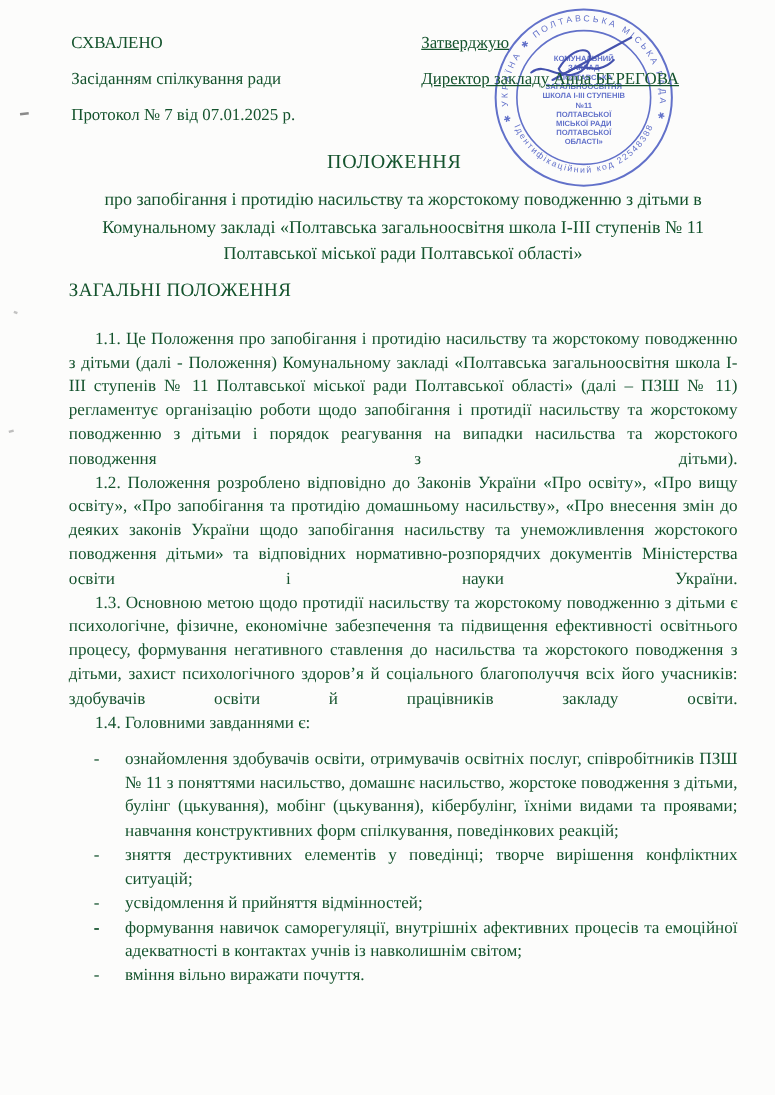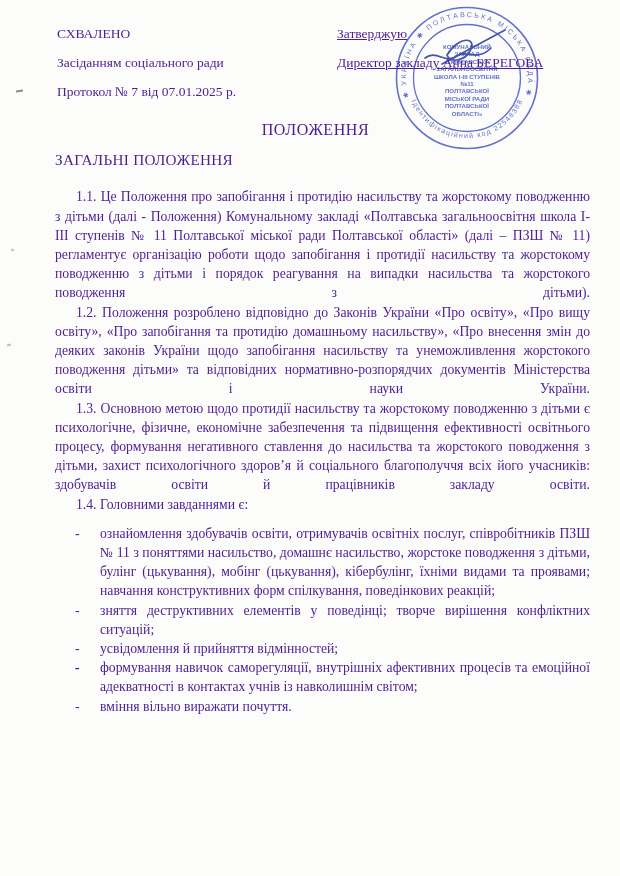--- a/index.html
+++ b/index.html
@@ -1,17 +1,17 @@
 <!DOCTYPE html>
 <html><head>
 <meta charset="utf-8">
 <style>
   html,body{margin:0;padding:0;}
   body{width:620px;height:876px;background:#e9e9e9;font-family:"Liberation Serif",serif;}
-  .page{position:relative;width:620px;height:876px;background:#fcfcfb;overflow:hidden;color:#4c1d95;}
+  .page{position:relative;width:620px;height:876px;background:#fcfcfb;overflow:hidden;color:#14532d;}
 
   
   .hdr-left{position:absolute;left:57px;top:26px;font-size:13.5px;}
   .hdr-left div{margin-bottom:13px;}
   .hdr-right{position:absolute;left:337px;top:26px;font-size:13.5px;z-index:3;text-decoration:underline;}
   .hdr-right .row1{margin-bottom:13px;}
   .director-row{white-space:nowrap;}
   .director-name{margin-left:0;}
 
   
@@ -43,21 +43,21 @@
 <body>
 
 <div class="page">
 
   <div class="artifact a1"></div>
   <div class="artifact a2"></div>
   <div class="artifact a3"></div>
 
   <div class="hdr-left">
     <div>СХВАЛЕНО</div>
-    <div>Засіданням соціального ради</div>
+    <div>Засіданням спілкування ради</div>
     <div>Протокол № 7 від 07.01.2025 р.</div>
   </div>
 
   <div class="hdr-right">
     <div class="row1">Затверджую</div>
     <div class="director-row">
       <span>Директор закладу</span>
       <span class="director-name">Анна БЕРЕГОВА</span>
     </div>
   </div>
@@ -89,20 +89,21 @@
     </g>
     <g>
       <path class="sig" d="M 114 26 L 51 60"></path>
       <path class="sig" d="M 34 54 C 46 45 54 61 66 52 C 76 45 86 58 100 44"></path>
       <path class="sig" d="M 56 51 C 68 31 87 33 79 47 C 74 57 59 59 56 51"></path>
     </g>
   </svg>
 
   <div class="doc-body">
     <div class="doc-title">ПОЛОЖЕННЯ</div>
+    <div class="doc-subtitle">про запобігання і протидію насильству та жорстокому поводженню з дітьми в Комунальному закладі «Полтавська загальноосвітня школа І-ІІІ ступенів № 11 Полтавської міської ради Полтавської області»</div>
     <div class="doc-section">ЗАГАЛЬНІ ПОЛОЖЕННЯ</div>
 
     <p class="para jl">1.1. Це Положення про запобігання і протидію насильству та жорстокому поводженню з дітьми (далі - Положення) Комунальному закладі «Полтавська загальноосвітня школа І-ІІІ ступенів № 11 Полтавської міської ради Полтавської області» (далі – ПЗШ № 11) регламентує організацію роботи щодо запобігання і протидії насильству та жорстокому поводженню з дітьми і порядок реагування на випадки насильства та жорстокого поводження з дітьми).</p>
     <p class="para jl">1.2. Положення розроблено відповідно до Законів України «Про освіту», «Про вищу освіту», «Про запобігання та протидію домашньому насильству», «Про внесення змін до деяких законів України щодо запобігання насильству та унеможливлення жорстокого поводження дітьми» та відповідних нормативно-розпорядчих документів Міністерства освіти і науки України.</p>
     <p class="para jl">1.3. Основною метою щодо протидії насильству та жорстокому поводженню з дітьми є психологічне, фізичне, економічне забезпечення та підвищення ефективності освітнього процесу, формування негативного ставлення до насильства та жорстокого поводження з дітьми, захист психологічного здоров’я й соціального благополуччя всіх його учасників: здобувачів освіти й працівників закладу освіти.</p>
     <p class="para">1.4. Головними завданнями є:</p>
 
     <ul class="tasks">
       <li>
         <span class="dash">-</span>

